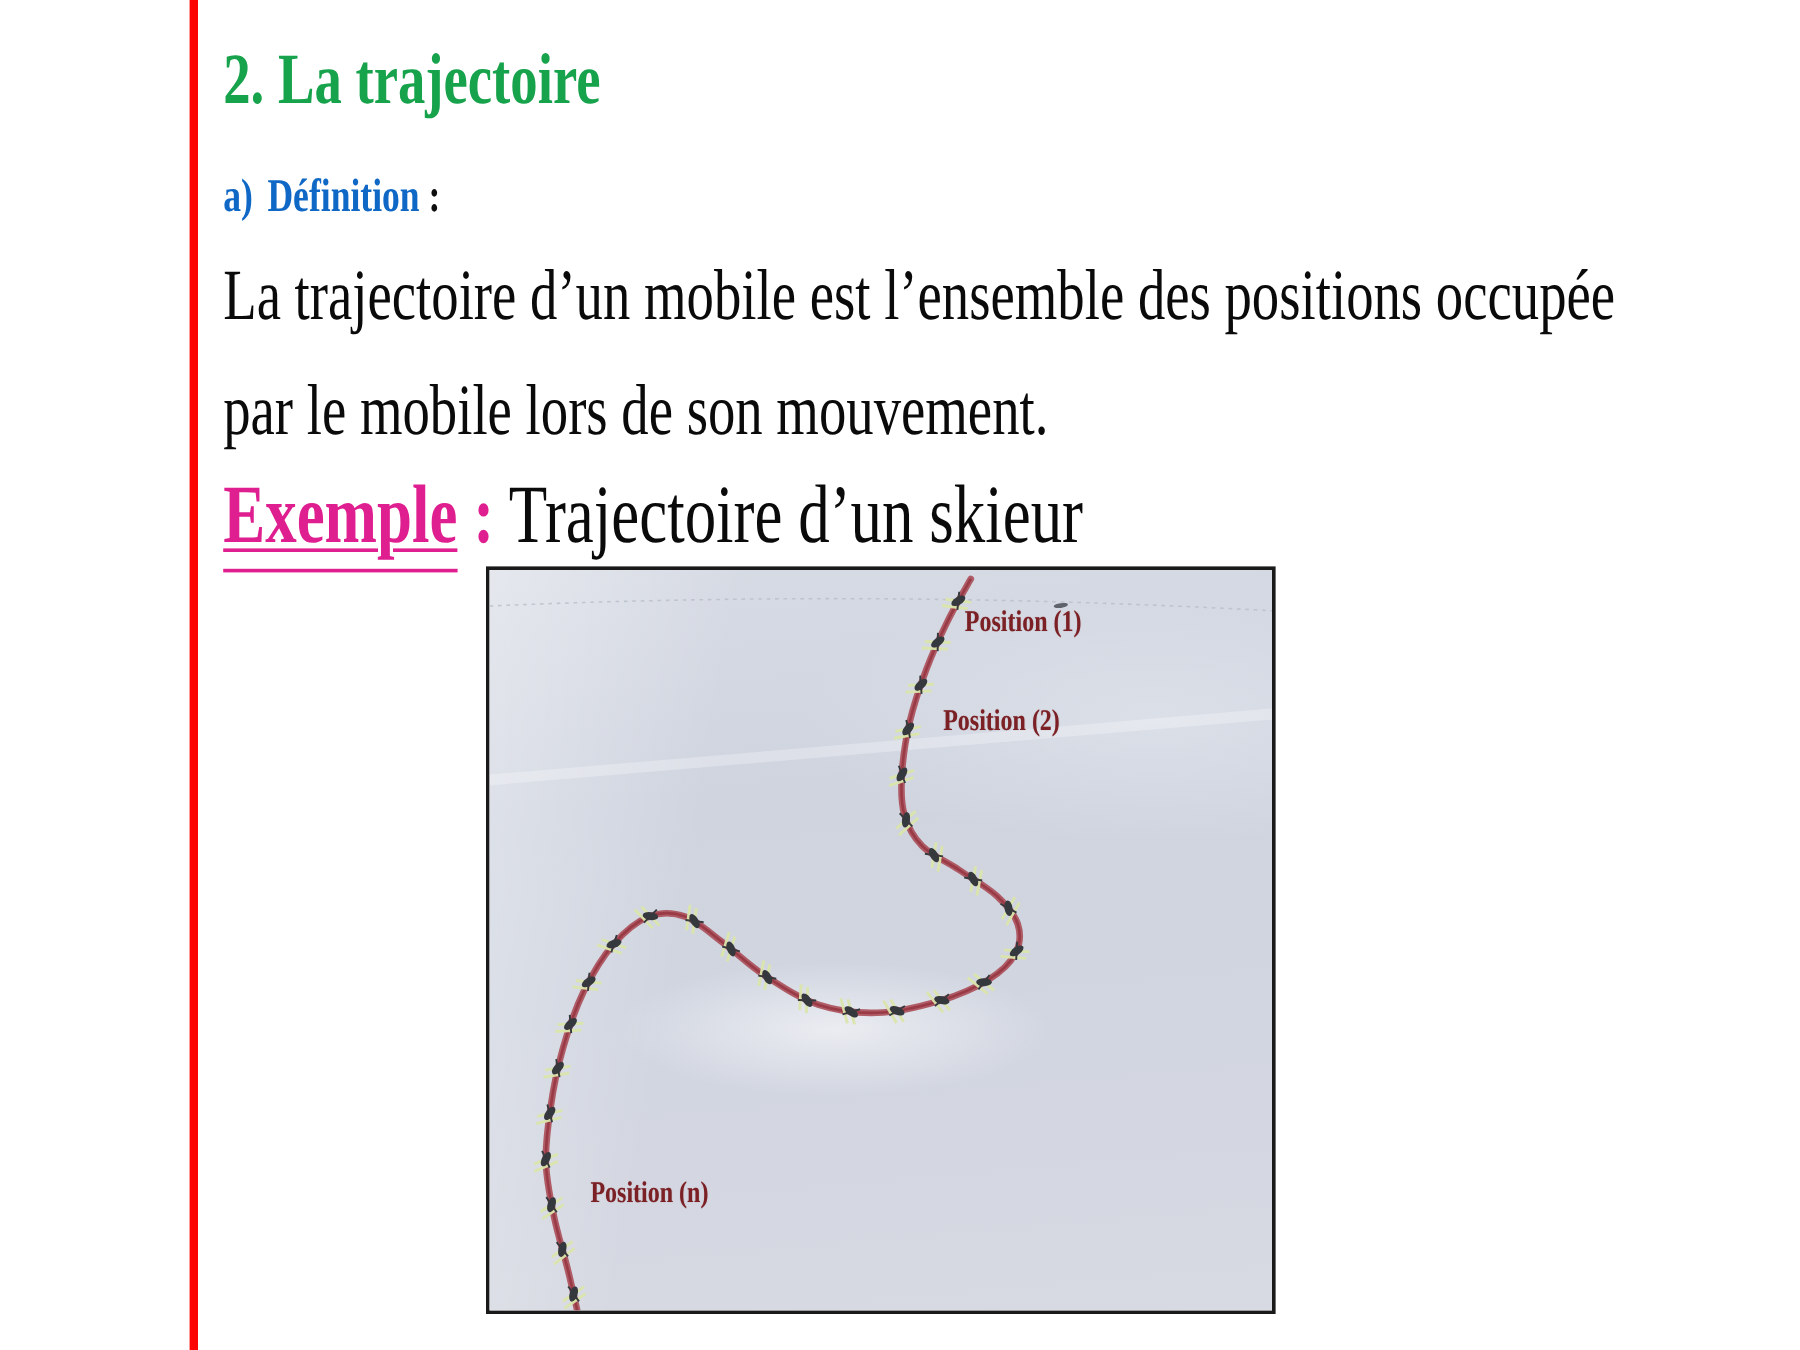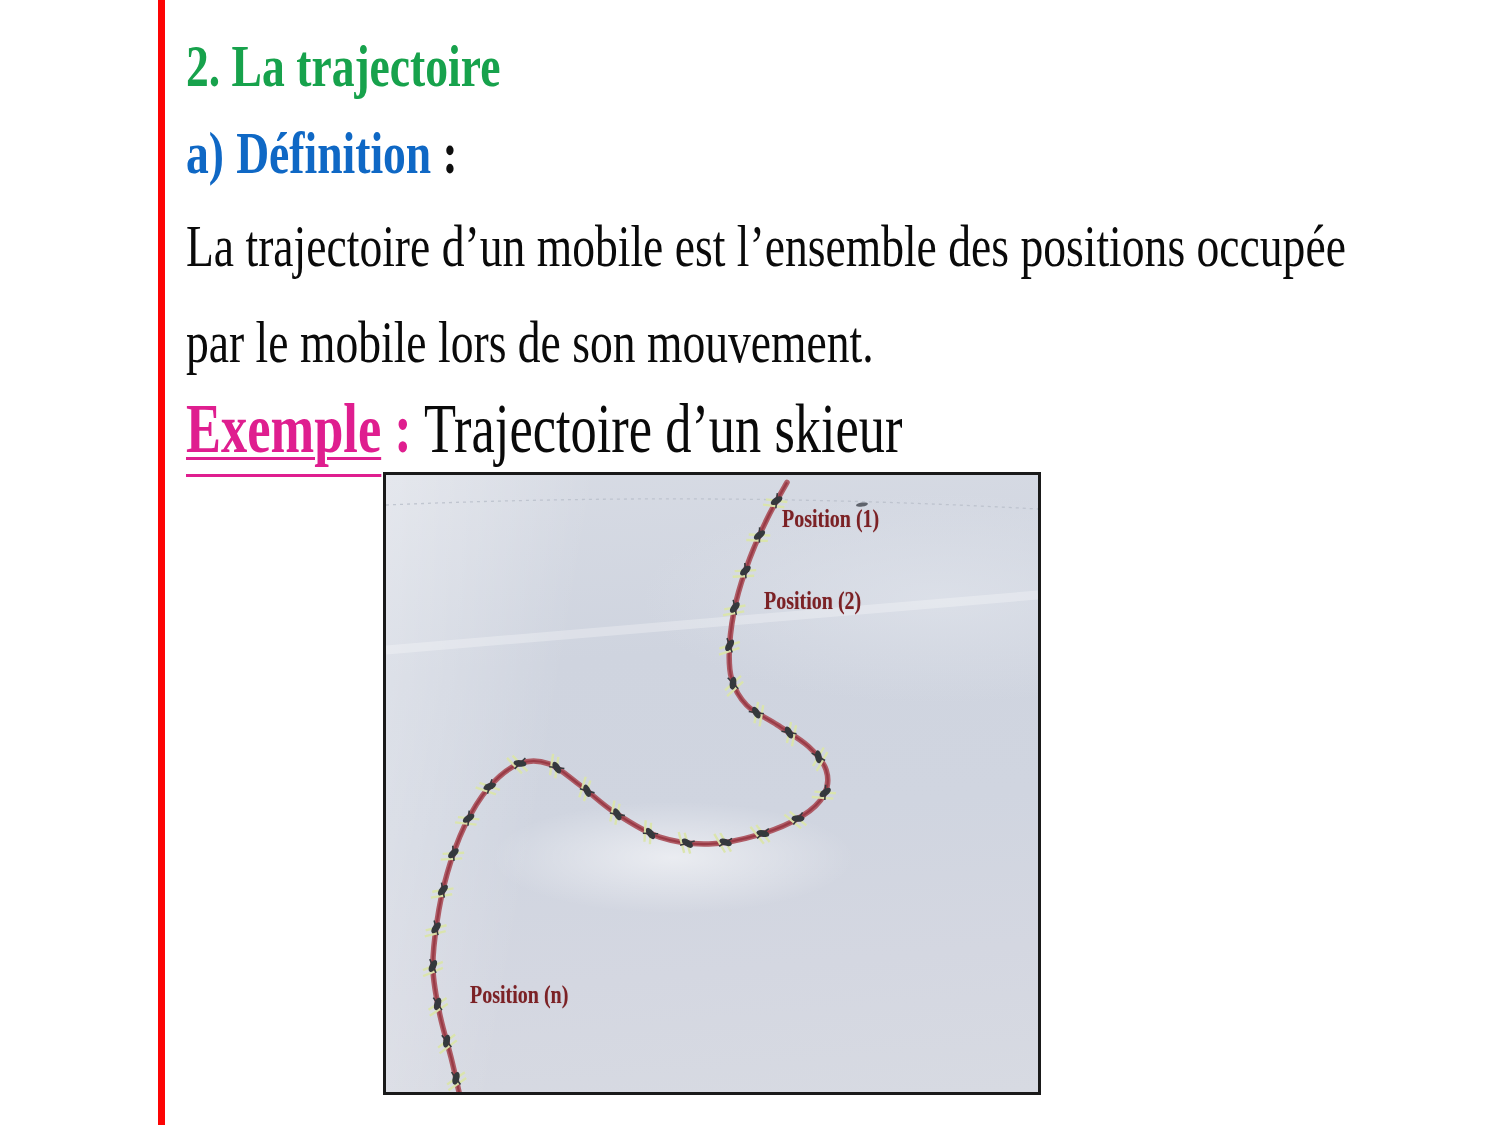--- a/index.html
+++ b/index.html
@@ -6,35 +6,35 @@
   .page{position:relative;width:1500px;height:1125px;background:#ffffff;overflow:hidden;
         font-family:"Liberation Serif","DejaVu Serif",serif;color:#0a0a0a;}
   .red-rule{position:absolute;left:158px;top:0;width:7px;height:1125px;background:#fd0404;}
 
   
   .cond{display:inline-block;transform:scaleX(0.76);transform-origin:0 0;white-space:nowrap;}
   .cond85{display:inline-block;transform:scaleX(0.80);transform-origin:0 0;white-space:nowrap;}
 
   .title{position:absolute;left:186px;top:32px;margin:0;font-size:60px;line-height:1.15;
          font-weight:bold;color:#17a24c;}
-  .def-heading{position:absolute;left:186px;top:119px;margin:0;font-size:60px;line-height:1.15;
+  .def-heading{position:absolute;left:186px;top:142px;margin:0;font-size:39px;line-height:1.15;
          font-weight:bold;color:#0f68c5;}
   .def-heading .prefix{margin-right:16px;}
   .def-heading .colon{color:#0e0e0e;}
 
   .body-text{position:absolute;left:186px;top:198px;margin:0;font-size:60px;font-weight:normal;}
   .body-text .line{display:block;height:96px;line-height:96px;}
 
   .example-line{position:absolute;left:186px;top:388px;margin:0;font-size:69px;line-height:1.2;}
   .ex-label{font-weight:bold;color:#df1e8f;display:inline-block;
             text-decoration:underline;text-decoration-thickness:3px;text-underline-offset:5px;
             border-bottom:3px solid #df1e8f;padding-bottom:3px;}
   .ex-colon{font-weight:bold;color:#df1e8f;}
 
-  .photo-frame{position:absolute;left:383px;top:472px;margin:0;width:652px;height:617px;
+  .photo-frame{position:absolute;left:405px;top:472px;margin:0;width:652px;height:617px;
                border:3px solid #1a1a1a;box-sizing:content-box;}
   .photo{position:relative;width:652px;height:617px;overflow:hidden;
     background:
       radial-gradient(260px 80px at 44% 62%, rgba(255,255,255,0.55), rgba(255,255,255,0) 70%),
       radial-gradient(400px 140px at 85% 20%, rgba(222,226,234,0.8), rgba(222,226,234,0) 75%),
       linear-gradient(100deg, rgba(255,255,255,0.35) 0%, rgba(255,255,255,0) 28%),
       linear-gradient(175deg, #d7dbe4 0%, #cfd4df 30%, #d0d5e0 55%, #d4d7e1 78%, #d7dae2 100%);
   }
   .photo svg{position:absolute;left:0;top:0;width:100%;height:100%;}
   .pos-label{position:absolute;font-weight:bold;font-size:25px;line-height:1.1;color:#7b2125;

